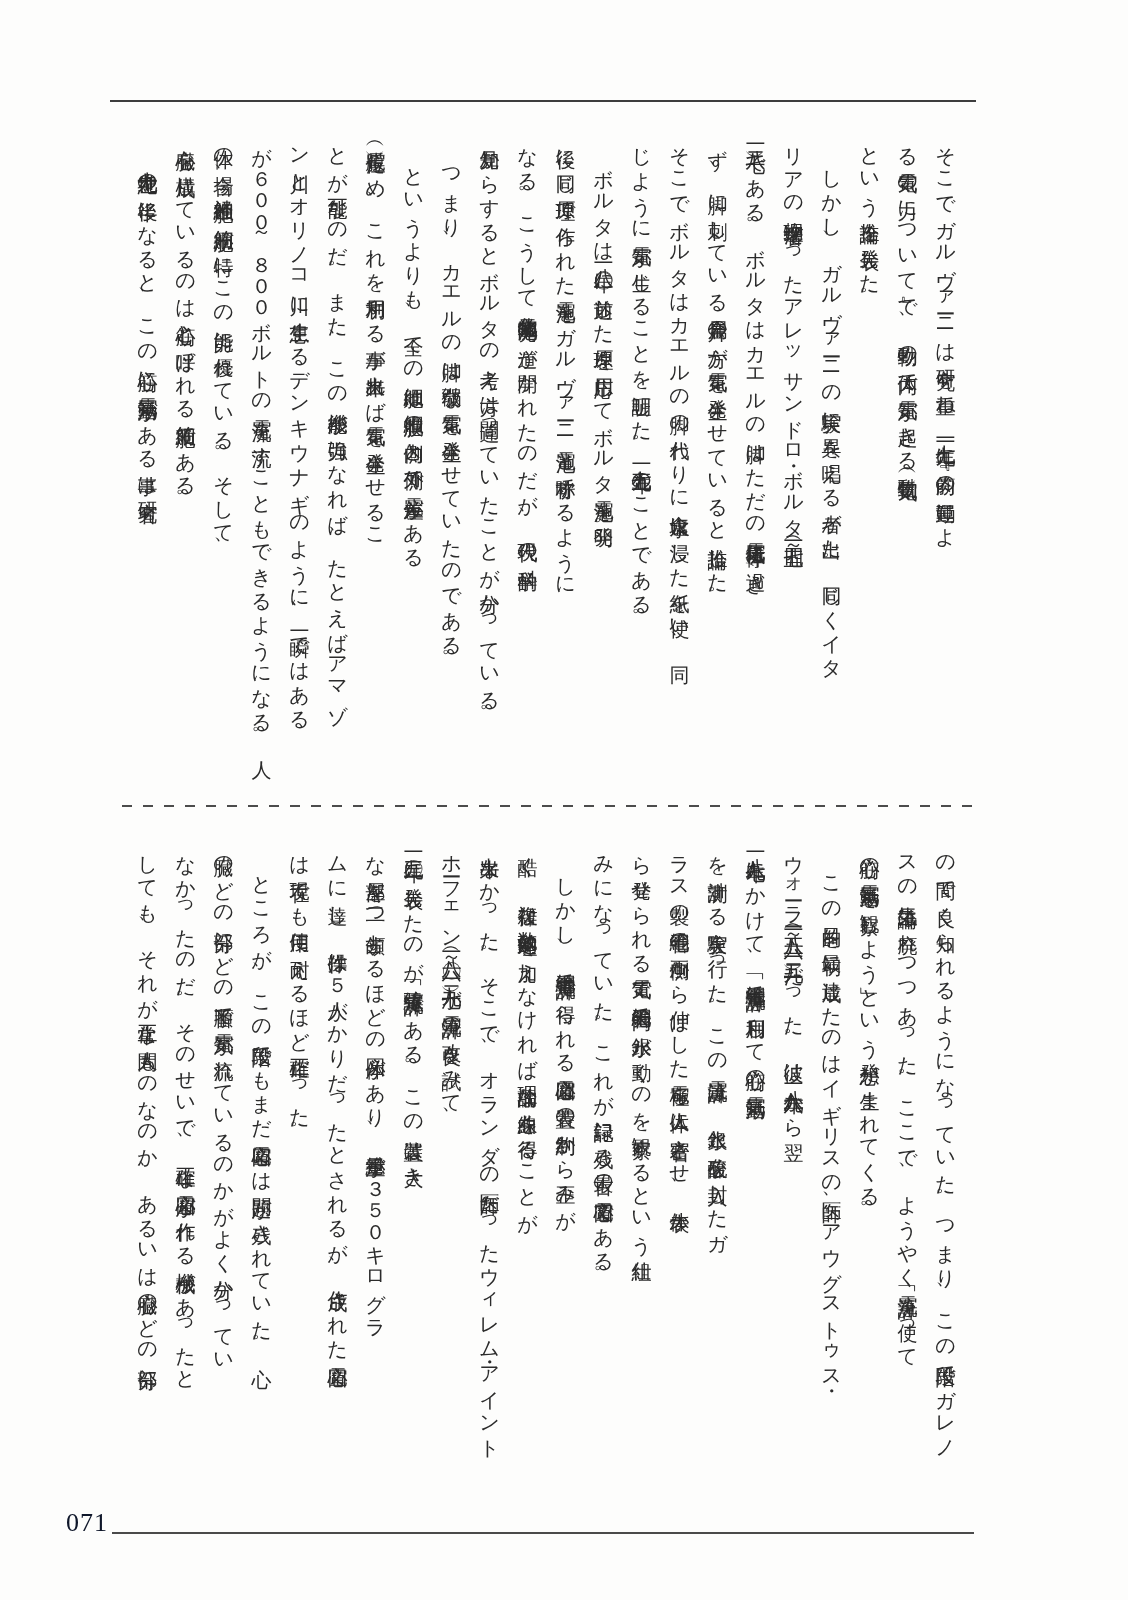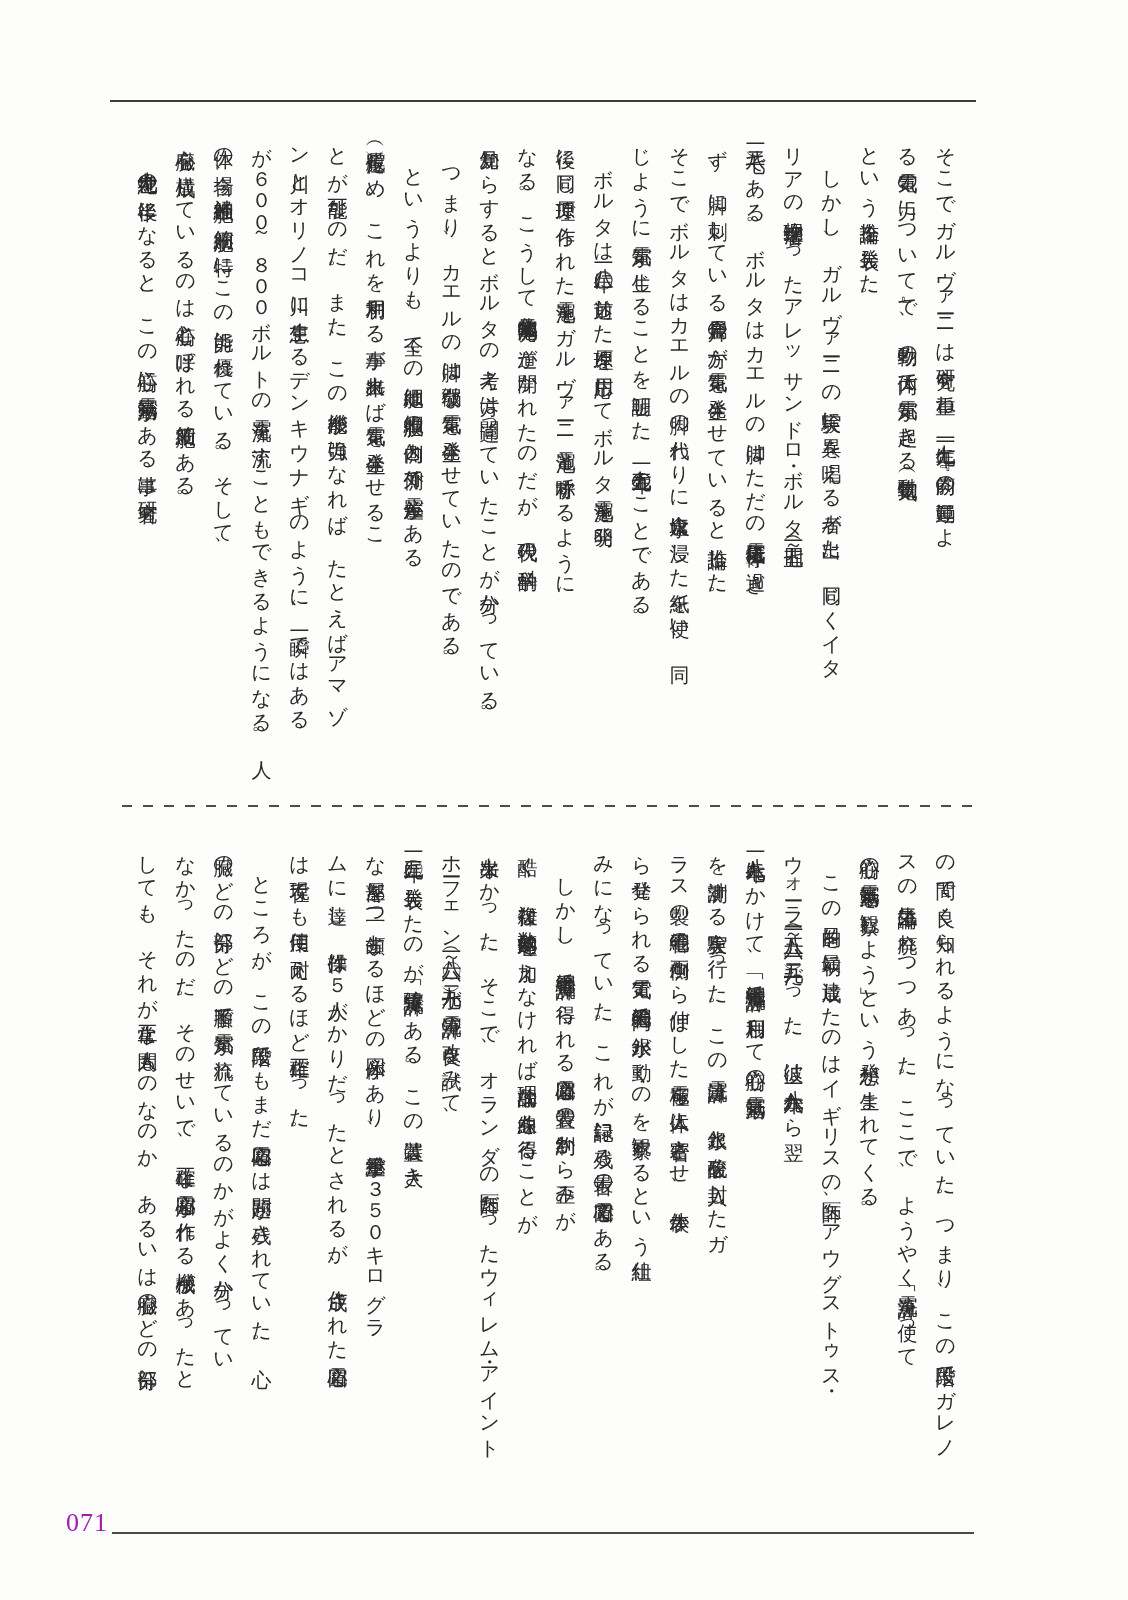--- a/index.html
+++ b/index.html
@@ -52,21 +52,21 @@
   .vblock p.tcol {
     margin: 0;
     padding: 0;
   }
   .page-number {
     position: absolute;
     left: 66px; top: 1508px;
     font-family: "Liberation Serif", serif;
     font-size: 26px;
     letter-spacing: 1px;
-    color: #a21caf;
+    color: #0f172a;
   }
 </style>
 </head>
 <body>
 
 <div class="page">
 
   <div class="rule rule-top"></div>
 
   <div class="vblock vblock-top">

